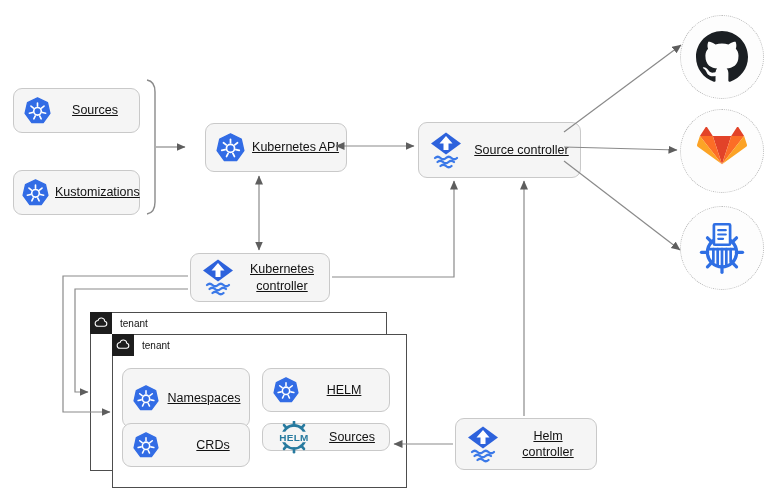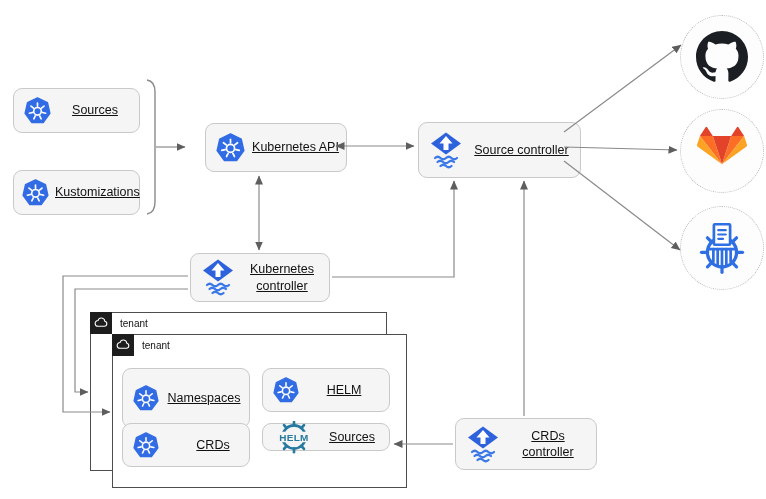--- a/index.html
+++ b/index.html
@@ -147,21 +147,21 @@
   <div class="node" style="left:455px;top:418px;width:142px;height:52px;">
     <span class="nicon">
       <svg width="34" height="39" viewBox="0 0 68 76">
         <polygon class="flux-diamond" points="34,2 64,24 34,46 4,24"></polygon>
         <polygon class="flux-arrow" points="34,9 47,24 39,24 39,37 29,37 29,24 21,24"></polygon>
         <path class="flux-wave" d="M12,53 q5.5,-5 11,0 t11,0 t11,0 t11,0"></path>
         <path class="flux-wave" d="M17,61 q5.5,-5 11,0 t11,0 t11,0"></path>
         <path class="flux-wave" d="M23,69 q5.5,-5 11,0 t11,0"></path>
       </svg>
     </span>
-    <span class="nlabel">CRDs controller</span>
+    <span class="nlabel">Helm controller</span>
   </div>
 
   <div class="node" style="left:122px;top:368px;width:128px;height:60px;">
     <span class="nicon">
       <svg width="26" height="26" viewBox="0 0 100 100">
         <polygon class="k8s-body" points="50,3 87,21 96,61 71,95 29,95 4,61 13,21"></polygon>
         <circle class="k8s-wheel" cx="50" cy="53" r="14"></circle>
         <g class="k8s-wheel">
           <line x1="50" y1="34" x2="50" y2="22"></line>
             <line x1="64.8" y1="41.1" x2="74.2" y2="33.6"></line>

